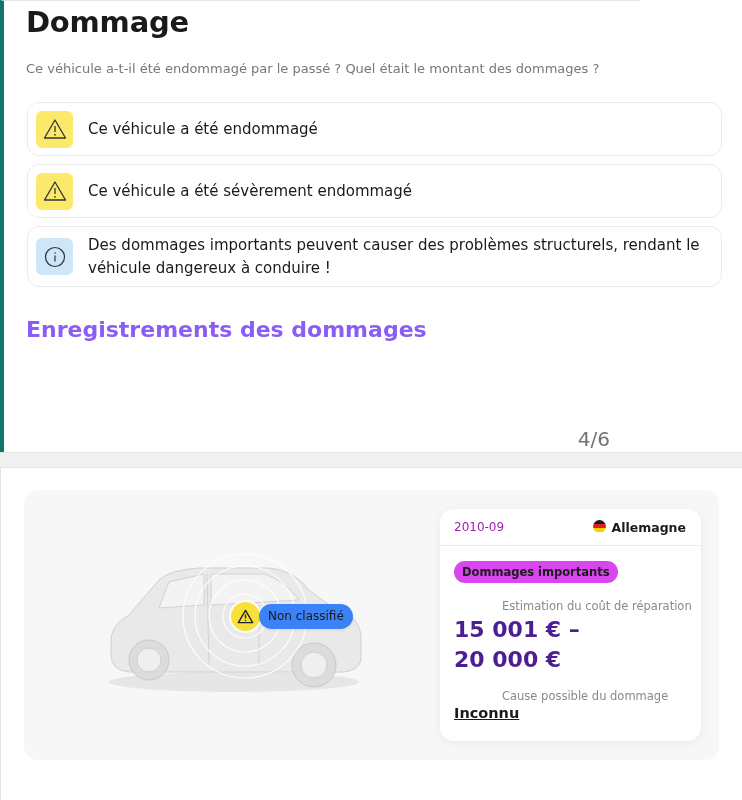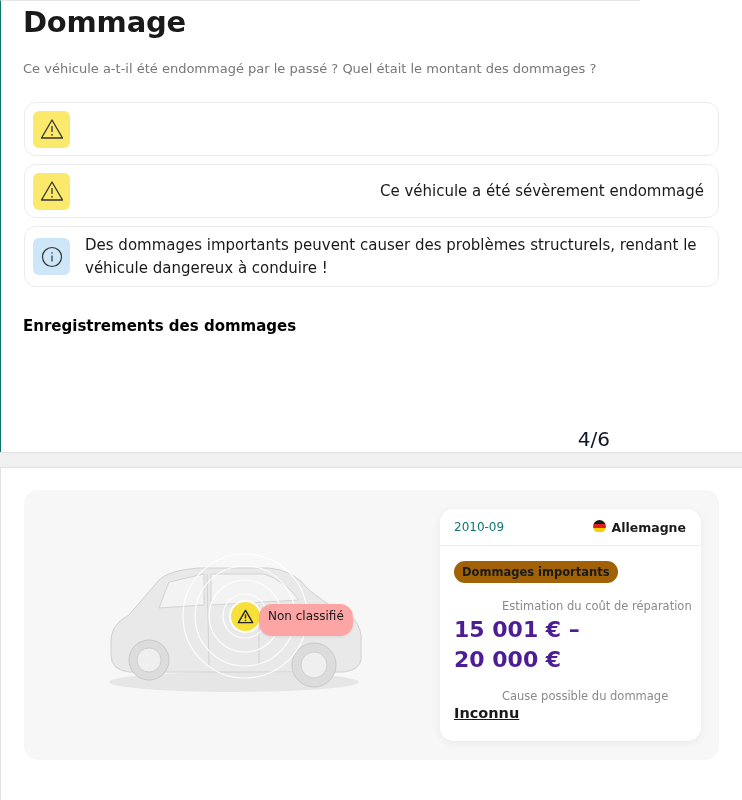--- a/index.html
+++ b/index.html
@@ -1,71 +1,72 @@
 <!DOCTYPE html>
 <html><head>
 <meta charset="utf-8">
 <style>
   * { box-sizing: border-box; margin: 0; padding: 0; }
   html, body { width: 742px; height: 800px; overflow: hidden; background: #ffffff; }
   body { font-family: "DejaVu Sans", sans-serif; color: #1a1a1a; position: relative; }
 
-  .page1 { position: absolute; left: 0; top: 0; width: 640px; height: 452px; border-left: 1px solid #0f766e; border-top: 1px solid #e6e6e6; background: #fff; }
+  .page1 { position: absolute; left: 0; top: 0; width: 640px; height: 452px; border-left: 4px solid #0f766e; border-top: 1px solid #e6e6e6; background: #fff; }
   .title { position: absolute; left: 22px; top: 4px; font-size: 29px; font-weight: bold; letter-spacing: -0.2px; color: #1a1a1a; }
   .subtitle { position: absolute; left: 22px; top: 60px; font-size: 13px; color: #777; text-align: center; }
 
   .alert { position: absolute; left: 23px; width: 695px; border: 1px solid #ececec; border-radius: 12px; background: #fff; display: flex; align-items: center; }
   .alert .ico { width: 37px; height: 37px; border-radius: 6px; margin-left: 8px; margin-right: 15px; flex: 0 0 37px; display: flex; align-items: center; justify-content: center; }
   .alert .ico.warn { background: #fbe96b; }
   .alert .ico.info { background: #cde6f8; }
   .alert .txt { font-size: 15px; line-height: 23px; color: #1a1a1a; padding-right: 14px; }
   .a1 { top: 101px; height: 54px; }
-  .a2 { top: 163px; height: 54px; justify-content: space-between; }
+  .a2 { top: 163px; height: 54px; }
   .a3 { top: 225px; height: 61px; }
 
-  .h2 { position: absolute; left: 22px; top: 316px; font-size: 15px; font-weight: bold; color: #000000; }
-  .pager { position: absolute; right: 30px; top: 426px; font-size: 20px; color: #0f172a; }
+  .h2 { position: absolute; left: 22px; top: 316px; font-size: 22px; font-weight: bold; color: #8b5cf6; }
+  .pager { position: absolute; right: 30px; top: 426px; font-size: 20px; color: #737373; }
 
   .divider { position: absolute; left: 0; top: 452px; width: 742px; height: 16px; background: #f0f0f0; border-top: 1px solid #e2e2e2; border-bottom: 1px solid #e2e2e2; }
 
   .page2 { position: absolute; left: 0; top: 468px; width: 742px; height: 332px; border-left: 1px solid #e2e2e2; }
   .record { position: absolute; left: 23px; top: 22px; width: 695px; height: 270px; background: #f7f7f7; border-radius: 14px; }
   .carwrap { position: absolute; left: 75px; top: 60px; width: 270px; height: 150px; }
 
   .card { position: absolute; left: 416px; top: 19px; width: 261px; height: 232px; background: #fff; border-radius: 14px; box-shadow: 0 2px 10px rgba(0,0,0,0.06); }
   .card-head { height: 37px; border-bottom: 1px solid #ececec; display: flex; align-items: center; justify-content: space-between; padding: 0 15px 0 14px; }
-  .date { font-size: 12px; color: #0f766e; }
+  .date { font-size: 12px; color: #a21caf; }
   .country { display: flex; align-items: flex-start; font-size: 12.5px; font-weight: bold; }
   .flag { width: 13px; height: 13px; border-radius: 50%; overflow: hidden; margin-right: 5px; display: inline-flex; flex-direction: column; }
   .flag span { flex: 1; }
-  .badge { position: absolute; left: 14px; top: 52px; background: #a16207; border-radius: 12px; padding: 4px 8px; font-size: 11.5px; font-weight: bold; color: #1a1a1a; }
+  .badge { position: absolute; left: 14px; top: 52px; background: #d946ef; border-radius: 12px; padding: 4px 8px; font-size: 11.5px; font-weight: bold; color: #1a1a1a; }
   .lbl { position: absolute; left: 14px; font-size: 11.5px; color: #8a8a8a; margin-left: 48px; }
   .lbl1 { top: 90px; }
   .price { position: absolute; left: 14px; top: 106px; font-size: 22px; font-weight: bold; line-height: 30px; color: #4c1d95; }
   .lbl2 { top: 180px; }
   .cause { position: absolute; left: 14px; top: 196px; font-size: 14.5px; font-weight: bold; color: #1a1a1a; text-decoration: underline; }
 
   .marker { position: absolute; left: 132px; top: 52px; width: 29px; height: 29px; border-radius: 50%; background: #f8e03a; display: flex; align-items: center; justify-content: center; box-shadow: 0 0 0 2px rgba(255,255,255,0.9); }
-  .marker-label { position: absolute; left: 160px; top: 54px; height: 32px; padding: 0 9px; background: #fca5a5; border-radius: 13px; font-size: 12px; line-height: 25px; color: #1a1a1a; box-shadow: 0 1px 3px rgba(0,0,0,0.08); }
+  .marker-label { position: absolute; left: 160px; top: 54px; height: 25px; padding: 0 9px; background: #3b82f6; border-radius: 13px; font-size: 12px; line-height: 25px; color: #1a1a1a; box-shadow: 0 1px 3px rgba(0,0,0,0.08); }
 </style>
 </head>
 <body>
 
 <div class="page1">
   <h1 class="title">Dommage</h1>
   <p class="subtitle">Ce véhicule a-t-il été endommagé par le passé ? Quel était le montant des dommages ?</p>
 
   <div class="alert a1">
     <div class="ico warn">
       <svg width="24" height="22" viewBox="0 0 24 22">
           <path d="M12 2 L22.5 20 H1.5 Z" fill="none" stroke="#333" stroke-width="1.3" stroke-linejoin="round"></path>
           <line x1="12" y1="8" x2="12" y2="14" stroke="#333" stroke-width="1.3"></line>
           <circle cx="12" cy="16.8" r="0.9" fill="#333"></circle>
         </svg>
     </div>
+    <span class="txt">Ce véhicule a été endommagé</span>
   </div>
 
   <div class="alert a2">
     <div class="ico warn">
       <svg width="24" height="22" viewBox="0 0 24 22">
           <path d="M12 2 L22.5 20 H1.5 Z" fill="none" stroke="#333" stroke-width="1.3" stroke-linejoin="round"></path>
           <line x1="12" y1="8" x2="12" y2="14" stroke="#333" stroke-width="1.3"></line>
           <circle cx="12" cy="16.8" r="0.9" fill="#333"></circle>
         </svg>
     </div>

